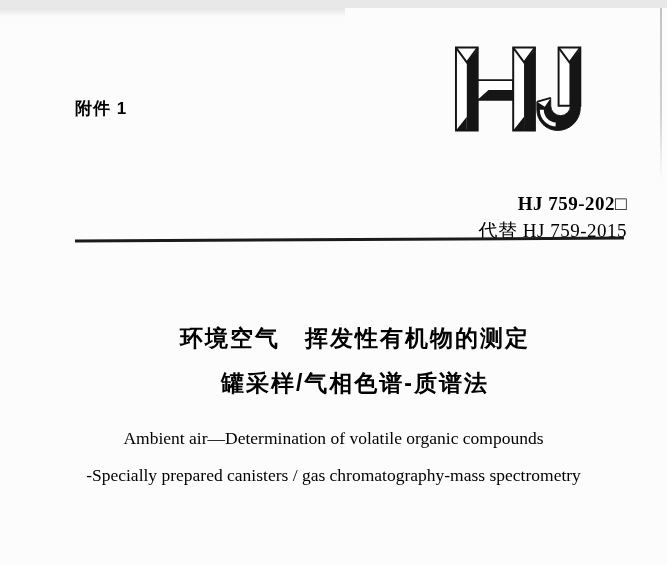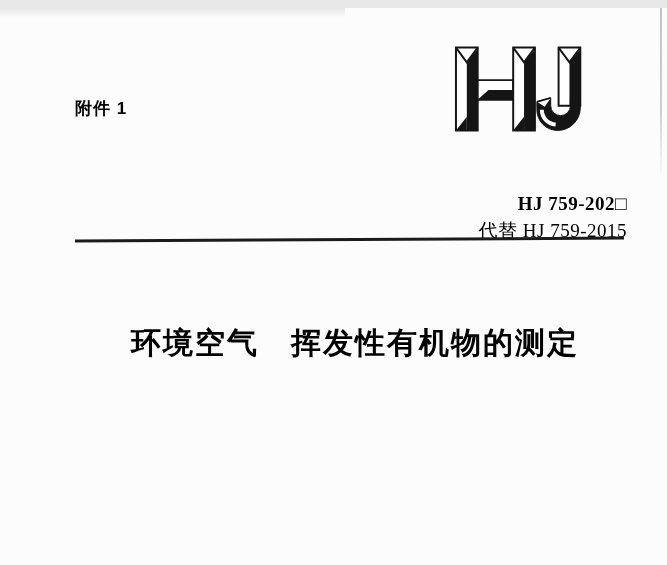--- a/index.html
+++ b/index.html
@@ -46,21 +46,21 @@
   .standard-code { font-size: 19px; letter-spacing: 0.5px; font-weight: bold; }
   .replaces-note { font-size: 19px; margin-top: 3px; letter-spacing: 0.5px; }
   .head-rule {
     position: absolute; left: 75px; top: 230px;
     width: 549px; height: 3px; background: #1b1b1b;
     transform: rotate(-0.3deg);
   }
   .cn-title {
     position: absolute; left: 16px; right: 0; text-align: center;
     font-family: "Liberation Sans", "DejaVu Sans", sans-serif;
-    font-weight: 700; font-size: 30px; letter-spacing: 2px;
+    font-weight: 700; font-size: 23px; letter-spacing: 2px;
     white-space: nowrap;
     padding-left: 27px;
   }
   .cn-title-1 { top: 315px; }
   .cn-title-2 { top: 360px; }
   .en-title {
     position: absolute; left: 0; right: 0; text-align: center;
     font-size: 17.5px; white-space: nowrap;
   }
   .en-title-1 { top: 420px; }
@@ -113,16 +113,19 @@
 
 
   <div class="code-block">
     <div class="standard-code">HJ 759-202□</div>
     <div class="replaces-note">代替 HJ 759-2015</div>
   </div>
 
   <div class="head-rule"></div>
 
   <div class="cn-title cn-title-1">环境空气　挥发性有机物的测定</div>
+  <div class="cn-title cn-title-2">罐采样/气相色谱-质谱法</div>
 
+  <div class="en-title en-title-1">Ambient air—Determination of volatile organic compounds</div>
+  <div class="en-title en-title-2">-Specially prepared canisters / gas chromatography-mass spectrometry</div>
 
 
 </div>
 
 </body></html>

